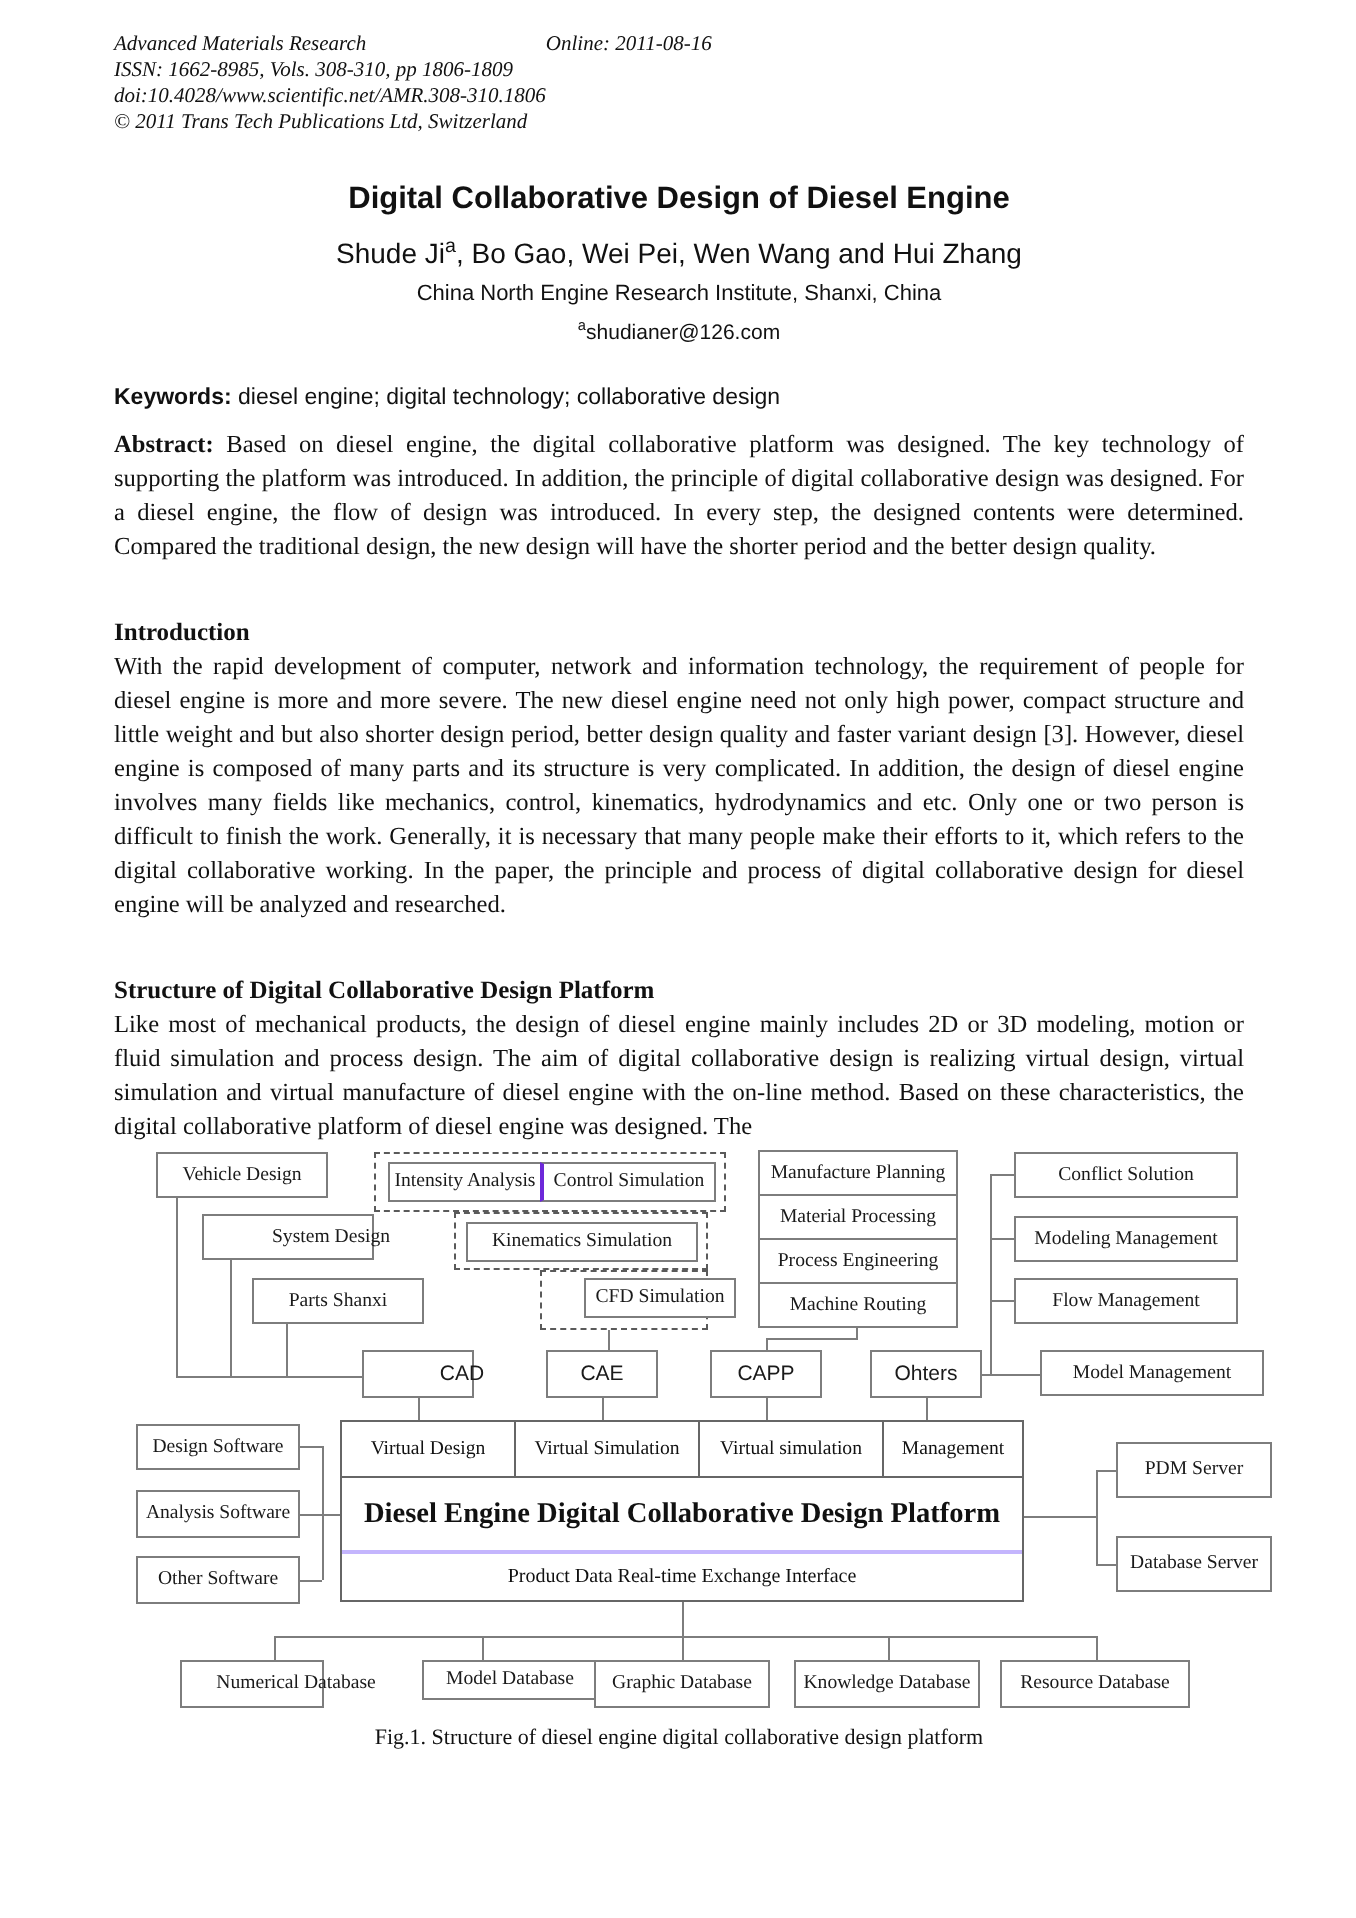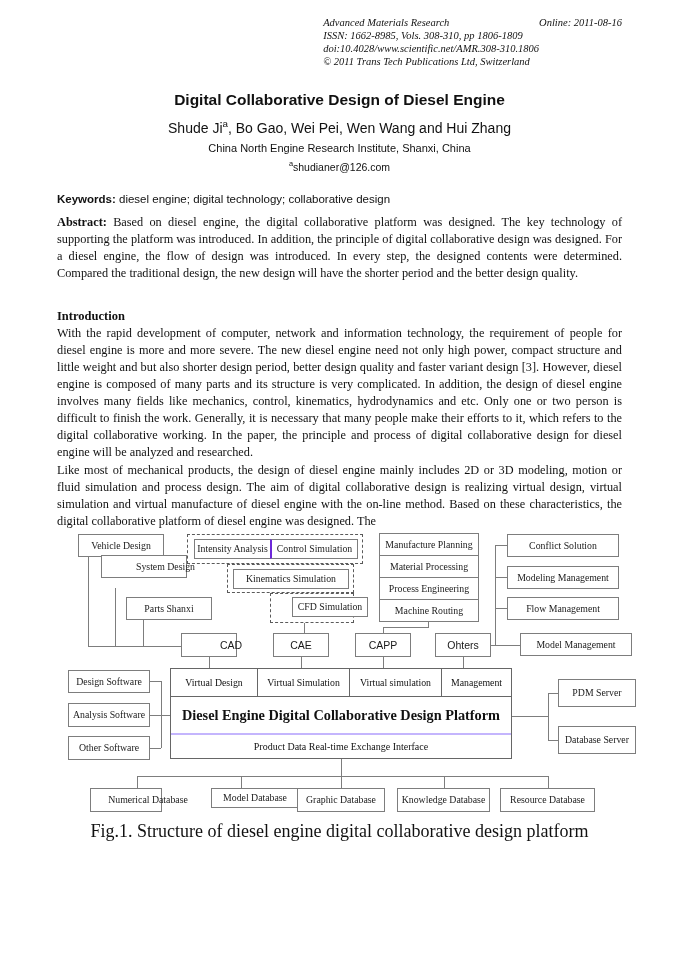--- a/index.html
+++ b/index.html
@@ -7,21 +7,21 @@
     position:relative;
     width:678px;height:959px;
     background:#ffffff;
     overflow:hidden;
     font-family:"Liberation Serif", serif;
     color:#111;
     box-sizing:border-box;
     padding:16px 56px 0 57px;
   }
   
-  .hdr{display:flex;justify-content:flex-end;font-style:italic;font-size:10.5px;line-height:13px;font-family:Liberation Serif, serif;}
+  .hdr{display:flex;justify-content:flex-start;font-style:italic;font-size:10.5px;line-height:13px;font-family:Liberation Serif, serif;}
   .hdr-left div{white-space:nowrap;}
   .hdr-right{white-space:nowrap;}
   
   .title{margin-top:23px;text-align:center;font-family:"Liberation Sans",sans-serif;font-weight:bold;font-size:15.5px;}
   .authors{margin-top:9px;text-align:center;font-family:"Liberation Sans",sans-serif;font-size:14px;}
   .affil{margin-top:6px;text-align:center;font-family:"Liberation Sans",sans-serif;font-size:11px;}
   .email{margin-top:5px;text-align:center;font-family:"Liberation Sans",sans-serif;font-size:10.5px;}
   sup{font-size:70%;}
   
   .keywords{margin-top:21px;font-family:"Liberation Sans",sans-serif;font-size:11.5px;}
@@ -43,21 +43,21 @@
   }
   .bx.sans{font-family:"Liberation Sans",sans-serif;font-size:10.5px;}
   .dash{position:absolute;box-sizing:border-box;border:1px dashed #5a5a5a;background:transparent;}
   .ln{position:absolute;background:#7d7d7d;}
   .platform{position:absolute;box-sizing:border-box;left:113px;top:138px;width:342px;height:91px;border:1px solid #666;display:flex;flex-direction:column;background:#fff;}
   .p-row1{display:flex;height:27px;box-sizing:border-box;}
   .p-cell{box-sizing:border-box;display:flex;align-items:center;justify-content:center;font-size:9.8px;}
   .p-cell + .p-cell{border-left:1px solid #666;}
   .p-row2{flex:1;border-top:1px solid #666;display:flex;align-items:center;justify-content:center;font-weight:bold;font-size:14.3px;box-sizing:border-box;}
   .p-row3{height:25px;border-top:2px solid #c4b5fd;display:flex;align-items:center;justify-content:center;font-size:10px;box-sizing:border-box;}
-  .caption{text-align:center;font-size:18px;margin-top:1px;}
+  .caption{text-align:center;font-size:11px;margin-top:1px;}
   .divider-left{border-left:2px solid #6d28d9;}
 </style>
 </head>
 <body>
 
 <div class="page">
 
   <div class="hdr">
     <div class="hdr-left">
       <div>Advanced Materials Research</div>
@@ -73,20 +73,21 @@
   <div class="affil">China North Engine Research Institute, Shanxi, China</div>
   <div class="email"><sup>a</sup><span>shudianer@126.com</span></div>
 
   <div class="keywords"><b>Keywords:</b><span> diesel engine; digital technology; collaborative design</span></div>
 
   <div class="abstract"><b>Abstract:</b><span> Based on diesel engine, the digital collaborative platform was designed. The key technology of supporting the platform was introduced. In addition, the principle of digital collaborative design was designed. For a diesel engine, the flow of design was introduced. In every step, the designed contents were determined. Compared the traditional design, the new design will have the shorter period and the better design quality.</span></div>
 
   <div class="sec-head">Introduction</div>
   <div class="sec-body">With the rapid development of computer, network and information technology, the requirement of people for diesel engine is more and more severe. The new diesel engine need not only high power, compact structure and little weight and but also shorter design period, better design quality and faster variant design [3]. However, diesel engine is composed of many parts and its structure is very complicated. In addition, the design of diesel engine involves many fields like mechanics, control, kinematics, hydrodynamics and etc. Only one or two person is difficult to finish the work. Generally, it is necessary that many people make their efforts to it, which refers to the digital collaborative working. In the paper, the principle and process of digital collaborative design for diesel engine will be analyzed and researched.</div>
 
+  <div class="sec-head">Structure of Digital Collaborative Design Platform</div>
   <div class="sec-body">Like most of mechanical products, the design of diesel engine mainly includes 2D or 3D modeling, motion or fluid simulation and process design. The aim of digital collaborative design is realizing virtual design, virtual simulation and virtual manufacture of diesel engine with the on-line method. Based on these characteristics, the digital collaborative platform of diesel engine was designed. The</div>
 
   <div class="fig">
 
     <div class="dash" style="left:130px;top:4px;width:176px;height:30px;"></div>
     <div class="dash" style="left:170px;top:34px;width:127px;height:29px;"></div>
     <div class="dash" style="left:213px;top:63px;width:84px;height:30px;"></div>
 
     <div class="ln" style="left:31px;top:27px;width:1px;height:89px;"></div>
     <div class="ln" style="left:58px;top:58px;width:1px;height:58px;"></div>
@@ -122,21 +123,21 @@
 
     <div class="ln" style="left:284px;top:229px;width:1px;height:17px;"></div>
     <div class="ln" style="left:80px;top:246px;width:411px;height:1px;"></div>
     <div class="ln" style="left:80px;top:246px;width:1px;height:12px;"></div>
     <div class="ln" style="left:184px;top:246px;width:1px;height:12px;"></div>
     <div class="ln" style="left:284px;top:246px;width:1px;height:12px;"></div>
     <div class="ln" style="left:387px;top:246px;width:1px;height:12px;"></div>
     <div class="ln" style="left:491px;top:246px;width:1px;height:12px;"></div>
 
     <div class="bx" style="left:21px;top:4px;width:86px;height:23px;">Vehicle Design</div>
-    <div class="bx" style="left:44px;top:25px;width:86px;height:23px;padding-left:43px;">System Design</div>
+    <div class="bx" style="left:44px;top:35px;width:86px;height:23px;padding-left:43px;">System Design</div>
     <div class="bx" style="left:69px;top:67px;width:86px;height:23px;">Parts Shanxi</div>
 
     <div class="bx" style="left:137px;top:9px;width:76px;height:20px;border-right:none;">Intensity Analysis</div>
     <div class="bx divider-left" style="left:213px;top:9px;width:88px;height:20px;">Control Simulation</div>
     <div class="bx" style="left:176px;top:39px;width:116px;height:20px;">Kinematics Simulation</div>
     <div class="bx" style="left:235px;top:67px;width:76px;height:20px;">CFD Simulation</div>
 
     <div class="bx" style="left:322px;top:3px;width:100px;height:23px;">Manufacture Planning</div>
     <div class="bx" style="left:322px;top:25px;width:100px;height:23px;">Material Processing</div>
     <div class="bx" style="left:322px;top:47px;width:100px;height:23px;">Process Engineering</div>

